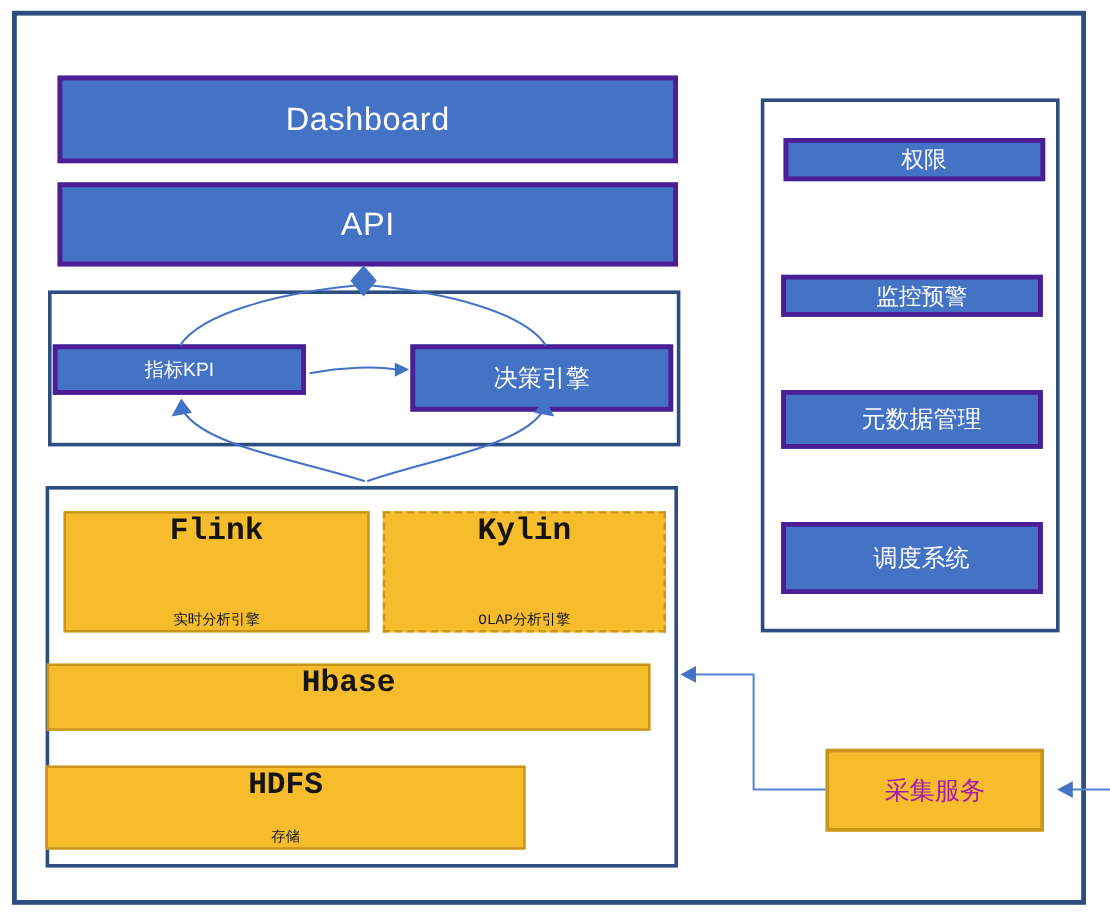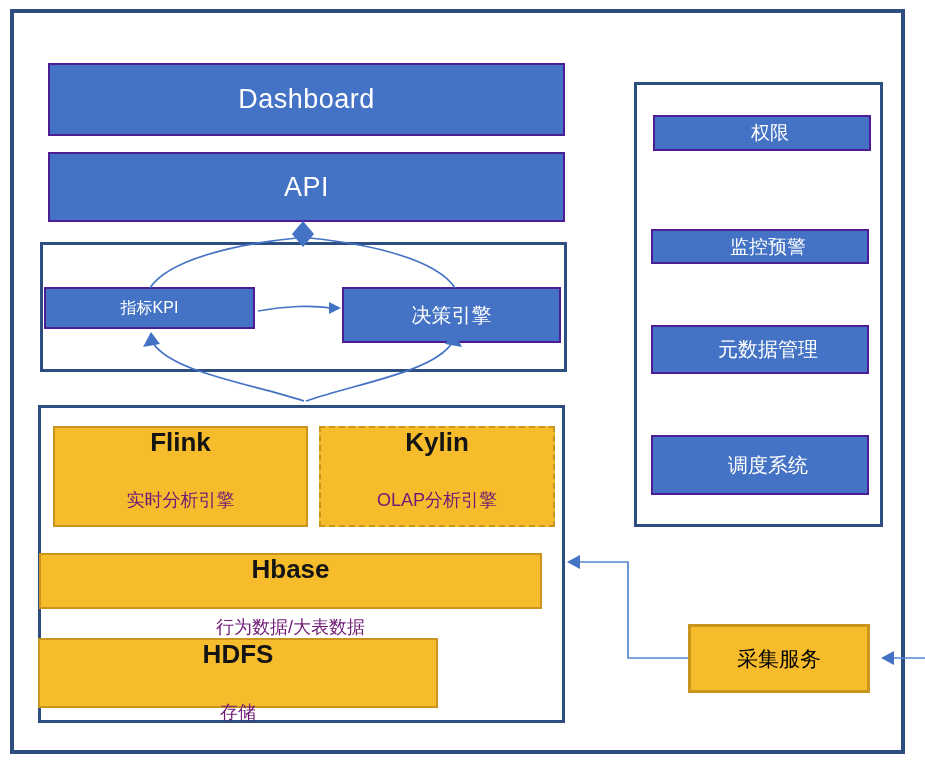--- a/index.html
+++ b/index.html
@@ -6,52 +6,52 @@
   body{
     width:925px;height:770px;position:relative;background:#ffffff;
     font-family:"Liberation Sans","DejaVu Sans",sans-serif;
     overflow:hidden;
   }
   .abs{position:absolute;box-sizing:border-box;}
   
   .outer-frame{left:10px;top:9px;width:895px;height:745px;border:4px solid #2e4d80;background:transparent;}
   
   .bluebox{
-    background:#4472c4;border:2px solid #4c1d95;color:#ffffff;
+    background:#4472c4;border:4px solid #4c1d95;color:#ffffff;
     display:flex;align-items:center;justify-content:center;text-align:center;
   }
   .box-dashboard{left:48px;top:63px;width:517px;height:73px;font-size:27px;font-weight:500;letter-spacing:.5px;}
   .box-api{left:48px;top:152px;width:517px;height:70px;font-size:27px;font-weight:500;letter-spacing:.5px;}
   
   .kpi-container{left:40px;top:242px;width:527px;height:130px;border:3px solid #2e4d80;background:#ffffff;}
   .box-kpi{left:44px;top:287px;width:211px;height:42px;font-size:16px;font-weight:500;}
   .box-decision{left:342px;top:287px;width:219px;height:56px;font-size:20px;font-weight:500;}
   
   .analytics-container{left:38px;top:405px;width:527px;height:318px;border:3px solid #2e4d80;background:#ffffff;}
   .orangebox{
     background:#f6bc2c;border:2px solid #c9951c;
-    display:flex;flex-direction:column;align-items:center;justify-content:flex-start;text-align:center;gap:16px;
+    display:flex;flex-direction:column;align-items:center;justify-content:space-between;text-align:center;gap:3px;font-family:Liberation Mono, monospace;
   }
   .orangebox .obx-title{color:#141414;font-size:26px;font-weight:600;line-height:1.15;}
-  .orangebox .obx-sub{color:#701a75;font-size:18px;font-weight:500;line-height:1.15;margin-top:16px;}
+  .orangebox .obx-sub{color:#0f172a;font-size:12px;font-weight:500;line-height:1.15;margin-top:16px;}
   .box-flink{left:53px;top:426px;width:255px;height:101px;}
   .box-kylin{left:319px;top:426px;width:236px;height:101px;border:2px dashed #c9951c;}
   .box-hbase{left:39px;top:553px;width:503px;height:56px;}
   .box-hdfs{left:38px;top:638px;width:400px;height:70px;}
   
   .right-panel{left:634px;top:82px;width:249px;height:445px;border:3px solid #2e4d80;background:#ffffff;}
   .rp-item{font-size:19px;font-weight:500;padding-left:16px;}
   .rp-0{left:653px;top:115px;width:218px;height:36px;}
   .rp-1{left:651px;top:218px;width:218px;height:35px;margin-top:11px;}
   .rp-2{left:651px;top:325px;width:218px;height:49px;font-size:20px;}
   .rp-3{left:651px;top:435px;width:218px;height:60px;font-size:20px;}
   
   .box-collect{
     left:688px;top:624px;width:182px;height:69px;
-    background:#f6bc2c;border:3px solid #c9951c;color:#000000;
+    background:#f6bc2c;border:3px solid #c9951c;color:#a21caf;
     display:flex;align-items:center;justify-content:center;font-size:21px;font-weight:500;
   }
   
   .connectors{left:0;top:0;width:925px;height:770px;pointer-events:none;z-index:6;}
 </style>
 </head>
 <body>
 
 <div class="abs outer-frame"></div>
 
@@ -74,21 +74,20 @@
 <div class="abs orangebox box-flink">
   <span class="obx-title">Flink</span>
   <span class="obx-sub">实时分析引擎</span>
 </div>
 <div class="abs orangebox box-kylin">
   <span class="obx-title">Kylin</span>
   <span class="obx-sub">OLAP分析引擎</span>
 </div>
 <div class="abs orangebox box-hbase">
   <span class="obx-title">Hbase</span>
-  <span class="obx-sub">行为数据/大表数据</span>
 </div>
 <div class="abs orangebox box-hdfs">
   <span class="obx-title">HDFS</span>
   <span class="obx-sub">存储</span>
 </div>
 
 <div class="abs right-panel"></div>
 <div class="abs bluebox rp-item rp-0">
   <span>权限</span>
 </div>

